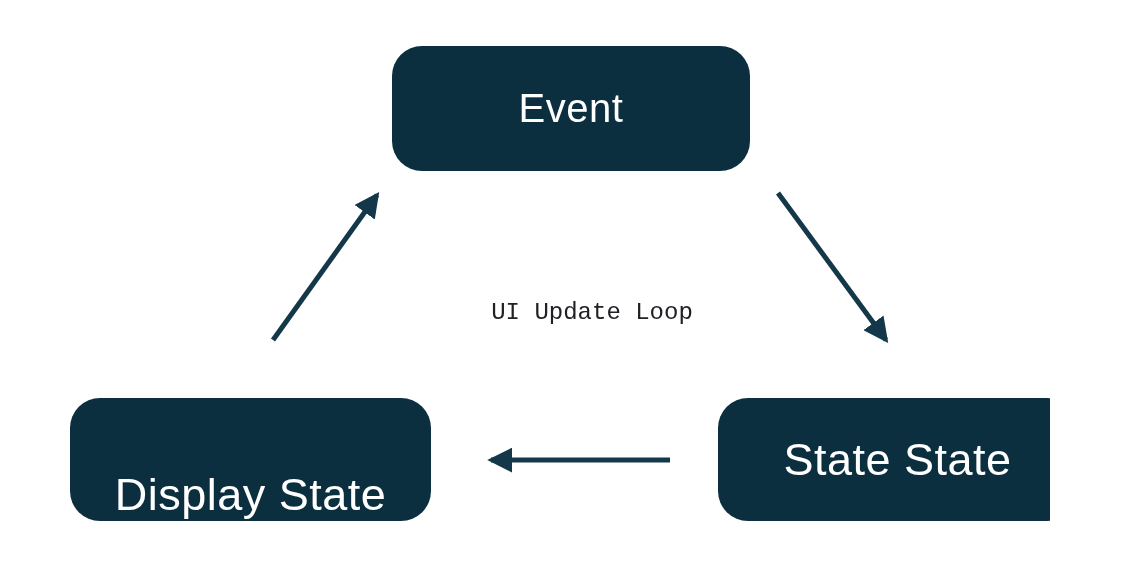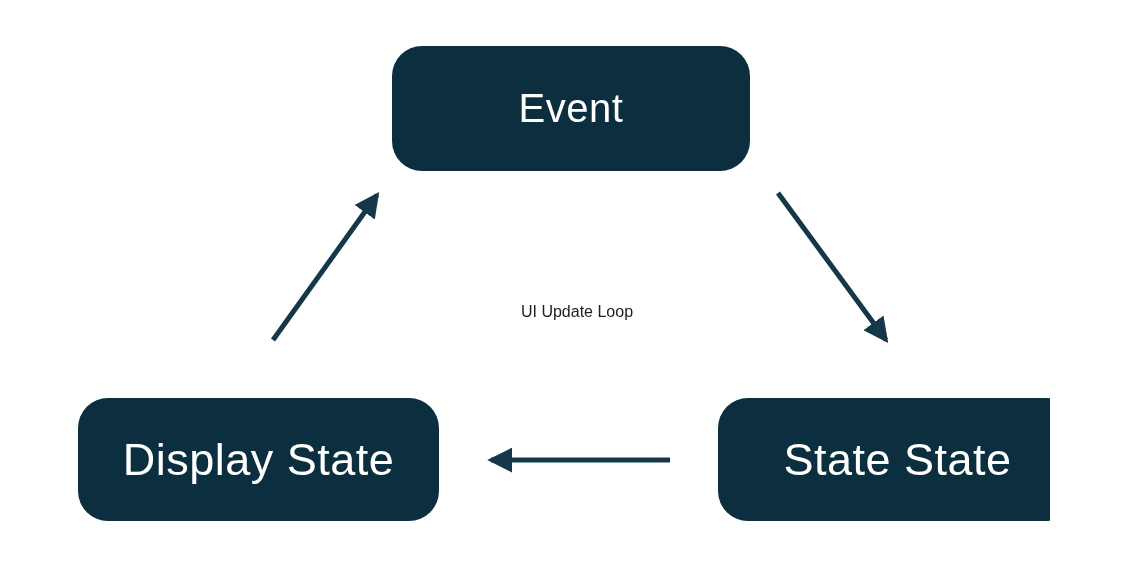--- a/index.html
+++ b/index.html
@@ -36,36 +36,37 @@
     color: var(--node-text);
     letter-spacing: 0.5px;
     white-space: nowrap;
   }
   .node-event {
     left: 392px; top: 37px;
     width: 358px; height: 125px;
   }
   .node-event .node-label { font-size: 40px; }
   .node-display-state {
-    left: 78px; top: 389px;
-    width: 361px; height: 123px;
+    left: 70px; top: 389px;
+    width: 361px; height: 123px; align-items: flex-end;
   }
   .node-update-state {
     left: 718px; top: 389px;
     width: 359px; height: 123px;
   }
   .node-display-state .node-label,
   .node-update-state .node-label { font-size: 45px; }
   .center-label {
     position: absolute;
-    left: 577px; top: 303px;
+    left: 592px; top: 303px;
     transform: translate(-50%, -50%);
-    font-size: 16px;
+    font-size: 24px;
     color: var(--label-text);
     white-space: nowrap;
+    font-family: Liberation Mono, monospace;
   }
   .edges-overlay {
     position: absolute;
     left: 0; top: 0;
     width: 1147px; height: 576px;
     pointer-events: none;
   }
   .edge {
     stroke: var(--arrow);
     stroke-width: 5;

